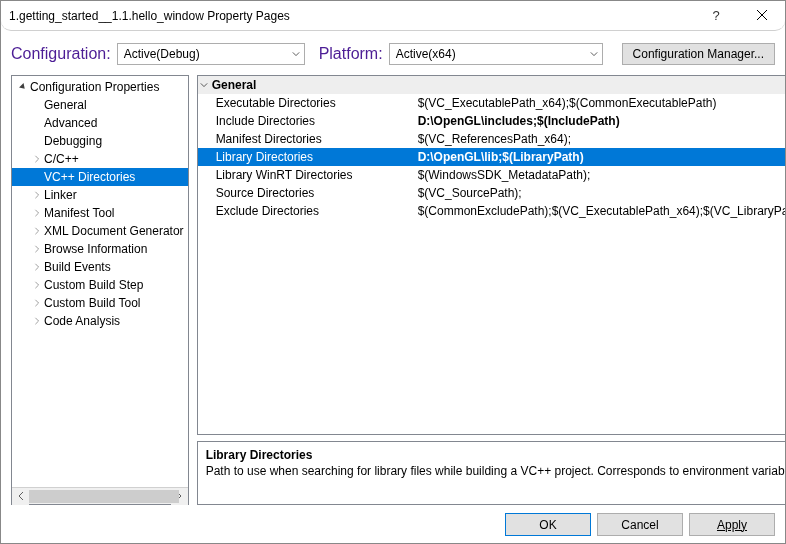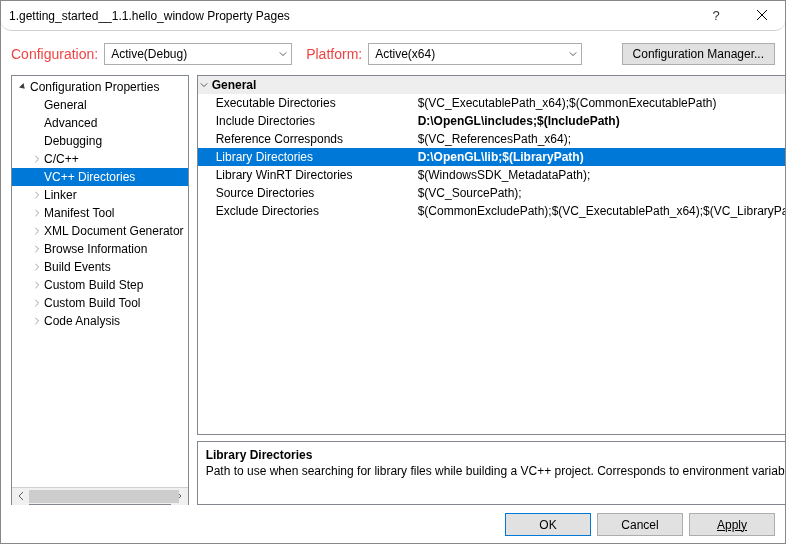--- a/index.html
+++ b/index.html
@@ -3,21 +3,21 @@
   <meta charset="utf-8">
   <style>
     * { box-sizing: border-box; margin: 0; padding: 0; font-family: "Segoe UI", Tahoma, sans-serif; font-size: 12px; }
     body { background: #fff; width: 786px; height: 544px; overflow: hidden; border: 1px solid #888; }
     .titlebar { height: 30px; display: flex; align-items: center; padding: 0 0 0 8px; border-bottom: 1px solid #d0d0d0; border-radius: 10px; }
     .titlebar-title { flex: 1; font-size: 12px; color: #000; }
     .titlebar-btn { width: 46px; height: 30px; display: flex; align-items: center; justify-content: center; color: #333; }
     .help-icon { font-size: 13px; }
     .close-icon svg { width: 10px; height: 10px; }
     .top-row { display: flex; align-items: center; padding: 12px 10px 10px 10px; gap: 6px; }
-    .label { color: #ef4444; font-size: 14px; }
+    .label { color: #4c1d95; font-size: 16px; }
     .combo { height: 22px; border: 1px solid #adadad; background: #fff; display: flex; align-items: center; padding: 0 20px 0 6px; position: relative; }
     .combo .caret { position: absolute; right: 4px; top: 50%; transform: translateY(-50%); }
     .combo .caret svg { width: 8px; height: 8px; }
     .config-combo { width: 188px; }
     .platform-combo { width: 214px; }
     .cfg-mgr-btn { margin-left: auto; height: 22px; padding: 0 10px; border: 1px solid #adadad; background: #e1e1e1; display:flex; align-items:center; }
     .content { display: flex; height: 430px; padding: 0 10px 0 10px; gap: 8px; }
     .left-panel { width: 192px; border: 1px solid #828790; position: relative; display:flex; flex-direction:column; }
     .tree { flex:1; overflow: hidden; padding: 2px 0; }
     .tree-item { display: flex; align-items: center; height: 18px; white-space: nowrap; color: #000; padding-right: 4px; }
@@ -215,21 +215,21 @@
       <div id="prop-rows">
           <div class="prop-row">
             <div class="prop-name">Executable Directories</div>
             <div class="prop-val">$(VC_ExecutablePath_x64);$(CommonExecutablePath)</div>
           </div>
           <div class="prop-row">
             <div class="prop-name">Include Directories</div>
             <div class="prop-val bold">D:\OpenGL\includes;$(IncludePath)</div>
           </div>
           <div class="prop-row">
-            <div class="prop-name">Reference Corresponds</div>
+            <div class="prop-name">Manifest Directories</div>
             <div class="prop-val">$(VC_ReferencesPath_x64);</div>
           </div>
           <div class="prop-row selected">
             <div class="prop-name">Library Directories</div>
             <div class="prop-val bold">D:\OpenGL\lib;$(LibraryPath)</div>
           </div>
           <div class="prop-row">
             <div class="prop-name">Library WinRT Directories</div>
             <div class="prop-val">$(WindowsSDK_MetadataPath);</div>
           </div>

